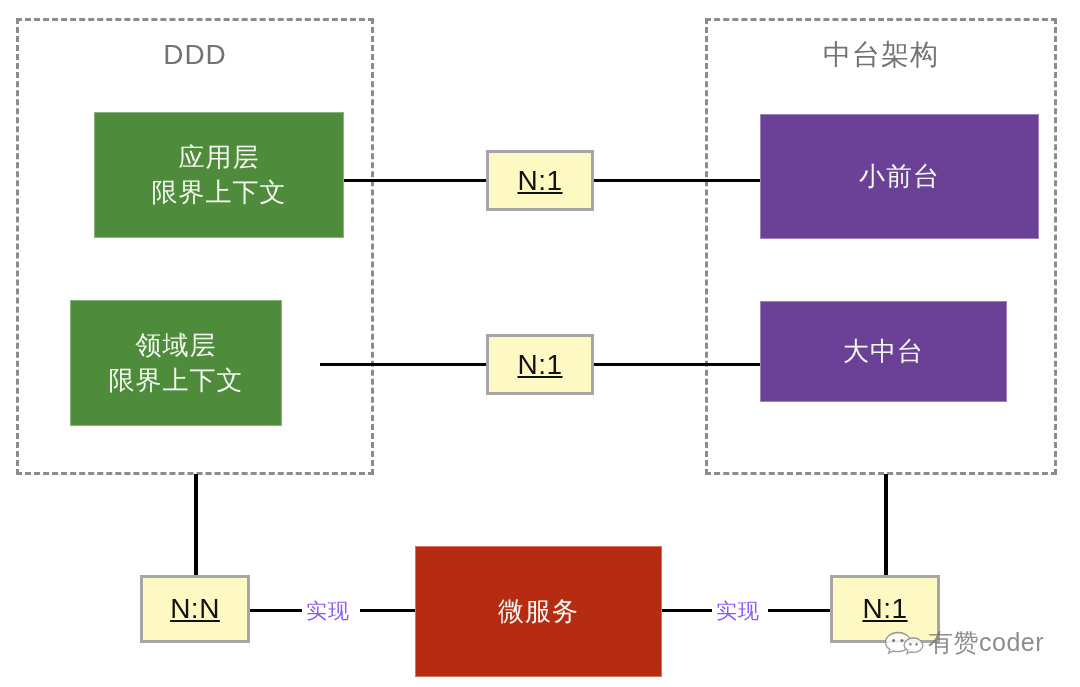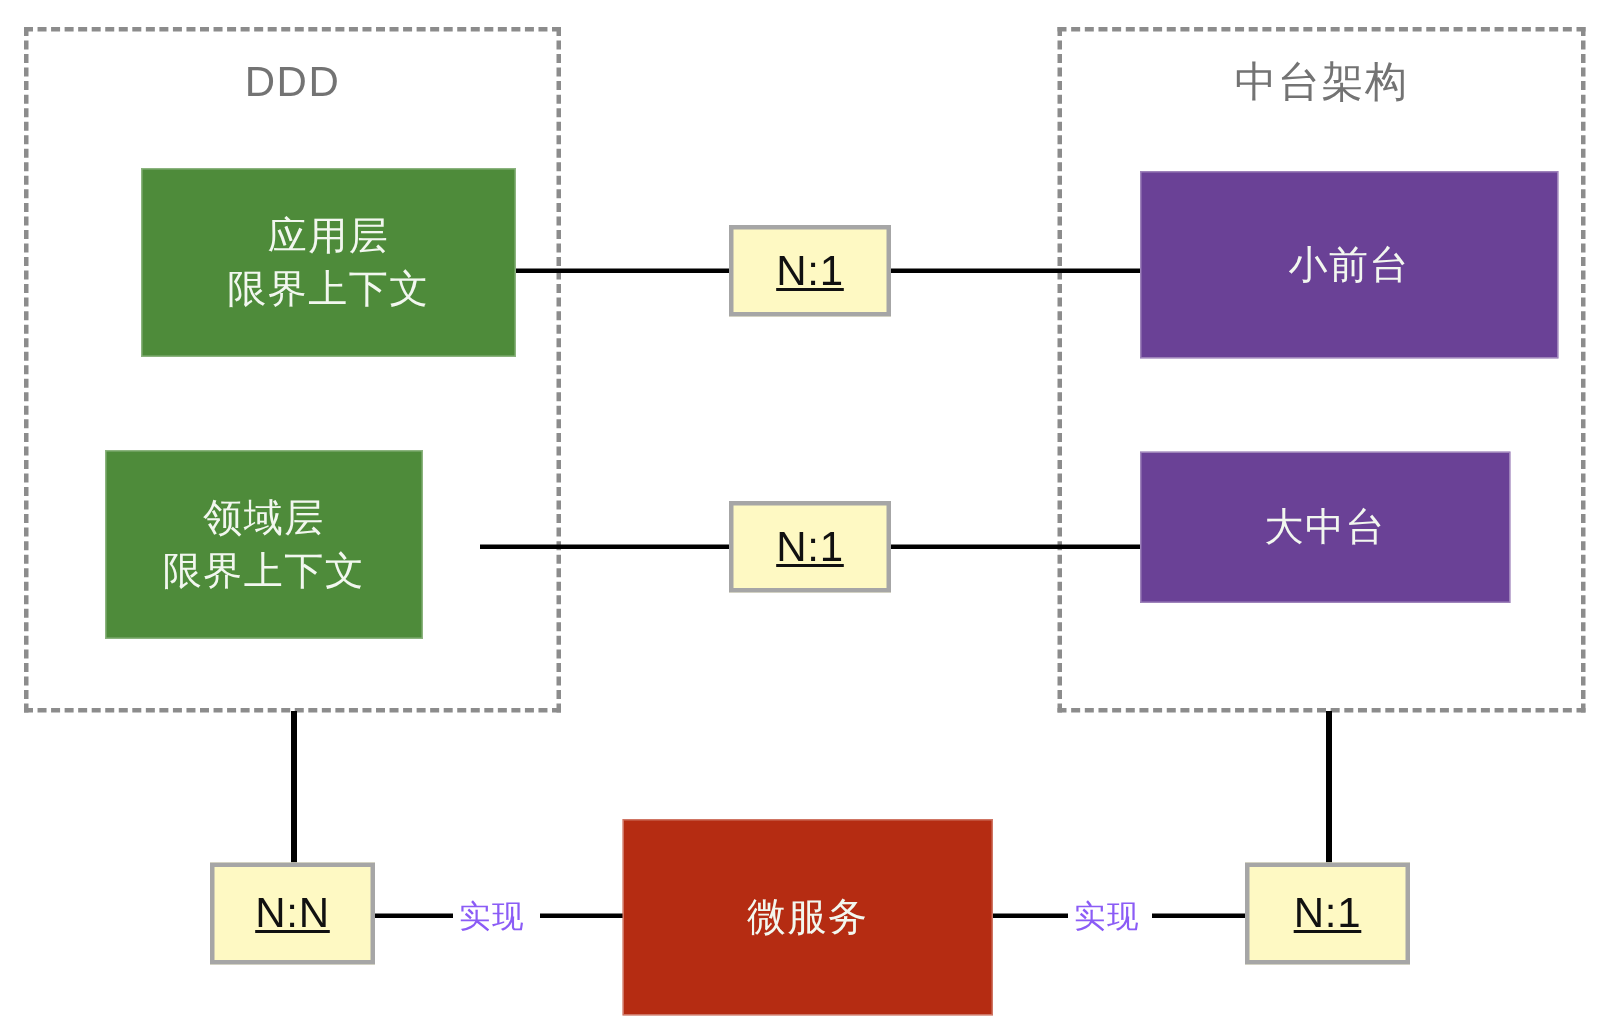--- a/index.html
+++ b/index.html
@@ -174,14 +174,33 @@
   </div>
 
   <div class="conn-label" style="left:302px; top:597px;">
     <span>实现</span>
   </div>
 
   <div class="conn-label" style="left:712px; top:597px;">
     <span>实现</span>
   </div>
 
+  <div class="watermark" style="left:884px; top:626px;">
+    <span>
+      <svg width="42" height="28" viewBox="0 0 42 28" aria-hidden="true">
+
+        <path d="M14 3.5 C6.8 3.5 1.5 8.0 1.5 13.2 C1.5 16.1 3.2 18.7 5.9 20.4
+                 L4.6 24.2 L9.0 22.0 C10.6 22.4 12.3 22.6 14 22.6
+                 C21.2 22.6 26.5 18.2 26.5 13.0 C26.5 7.9 21.2 3.5 14 3.5 Z" fill="#ffffff" stroke="#8a8a8a" stroke-width="1.3"></path>
+        <circle cx="9.6" cy="11.4" r="1.5" fill="#6e6e6e"></circle>
+        <circle cx="18.0" cy="11.4" r="1.5" fill="#6e6e6e"></circle>
+
+        <path d="M29.5 9.0 C24.2 9.0 20.2 12.2 20.2 16.0 C20.2 18.2 21.6 20.2 23.8 21.4
+                 L23.0 24.6 L26.4 23.0 C27.4 23.2 28.4 23.3 29.5 23.3
+                 C34.8 23.3 38.8 20.0 38.8 16.2 C38.8 12.3 34.8 9.0 29.5 9.0 Z" fill="#ffffff" stroke="#8a8a8a" stroke-width="1.3"></path>
+        <circle cx="26.4" cy="15.2" r="1.2" fill="#6e6e6e"></circle>
+        <circle cx="32.6" cy="15.2" r="1.2" fill="#6e6e6e"></circle>
+      </svg>
+    </span>
+    <span class="wm-text">有赞coder</span>
+  </div>
 
 </div>
 
 </body></html>

